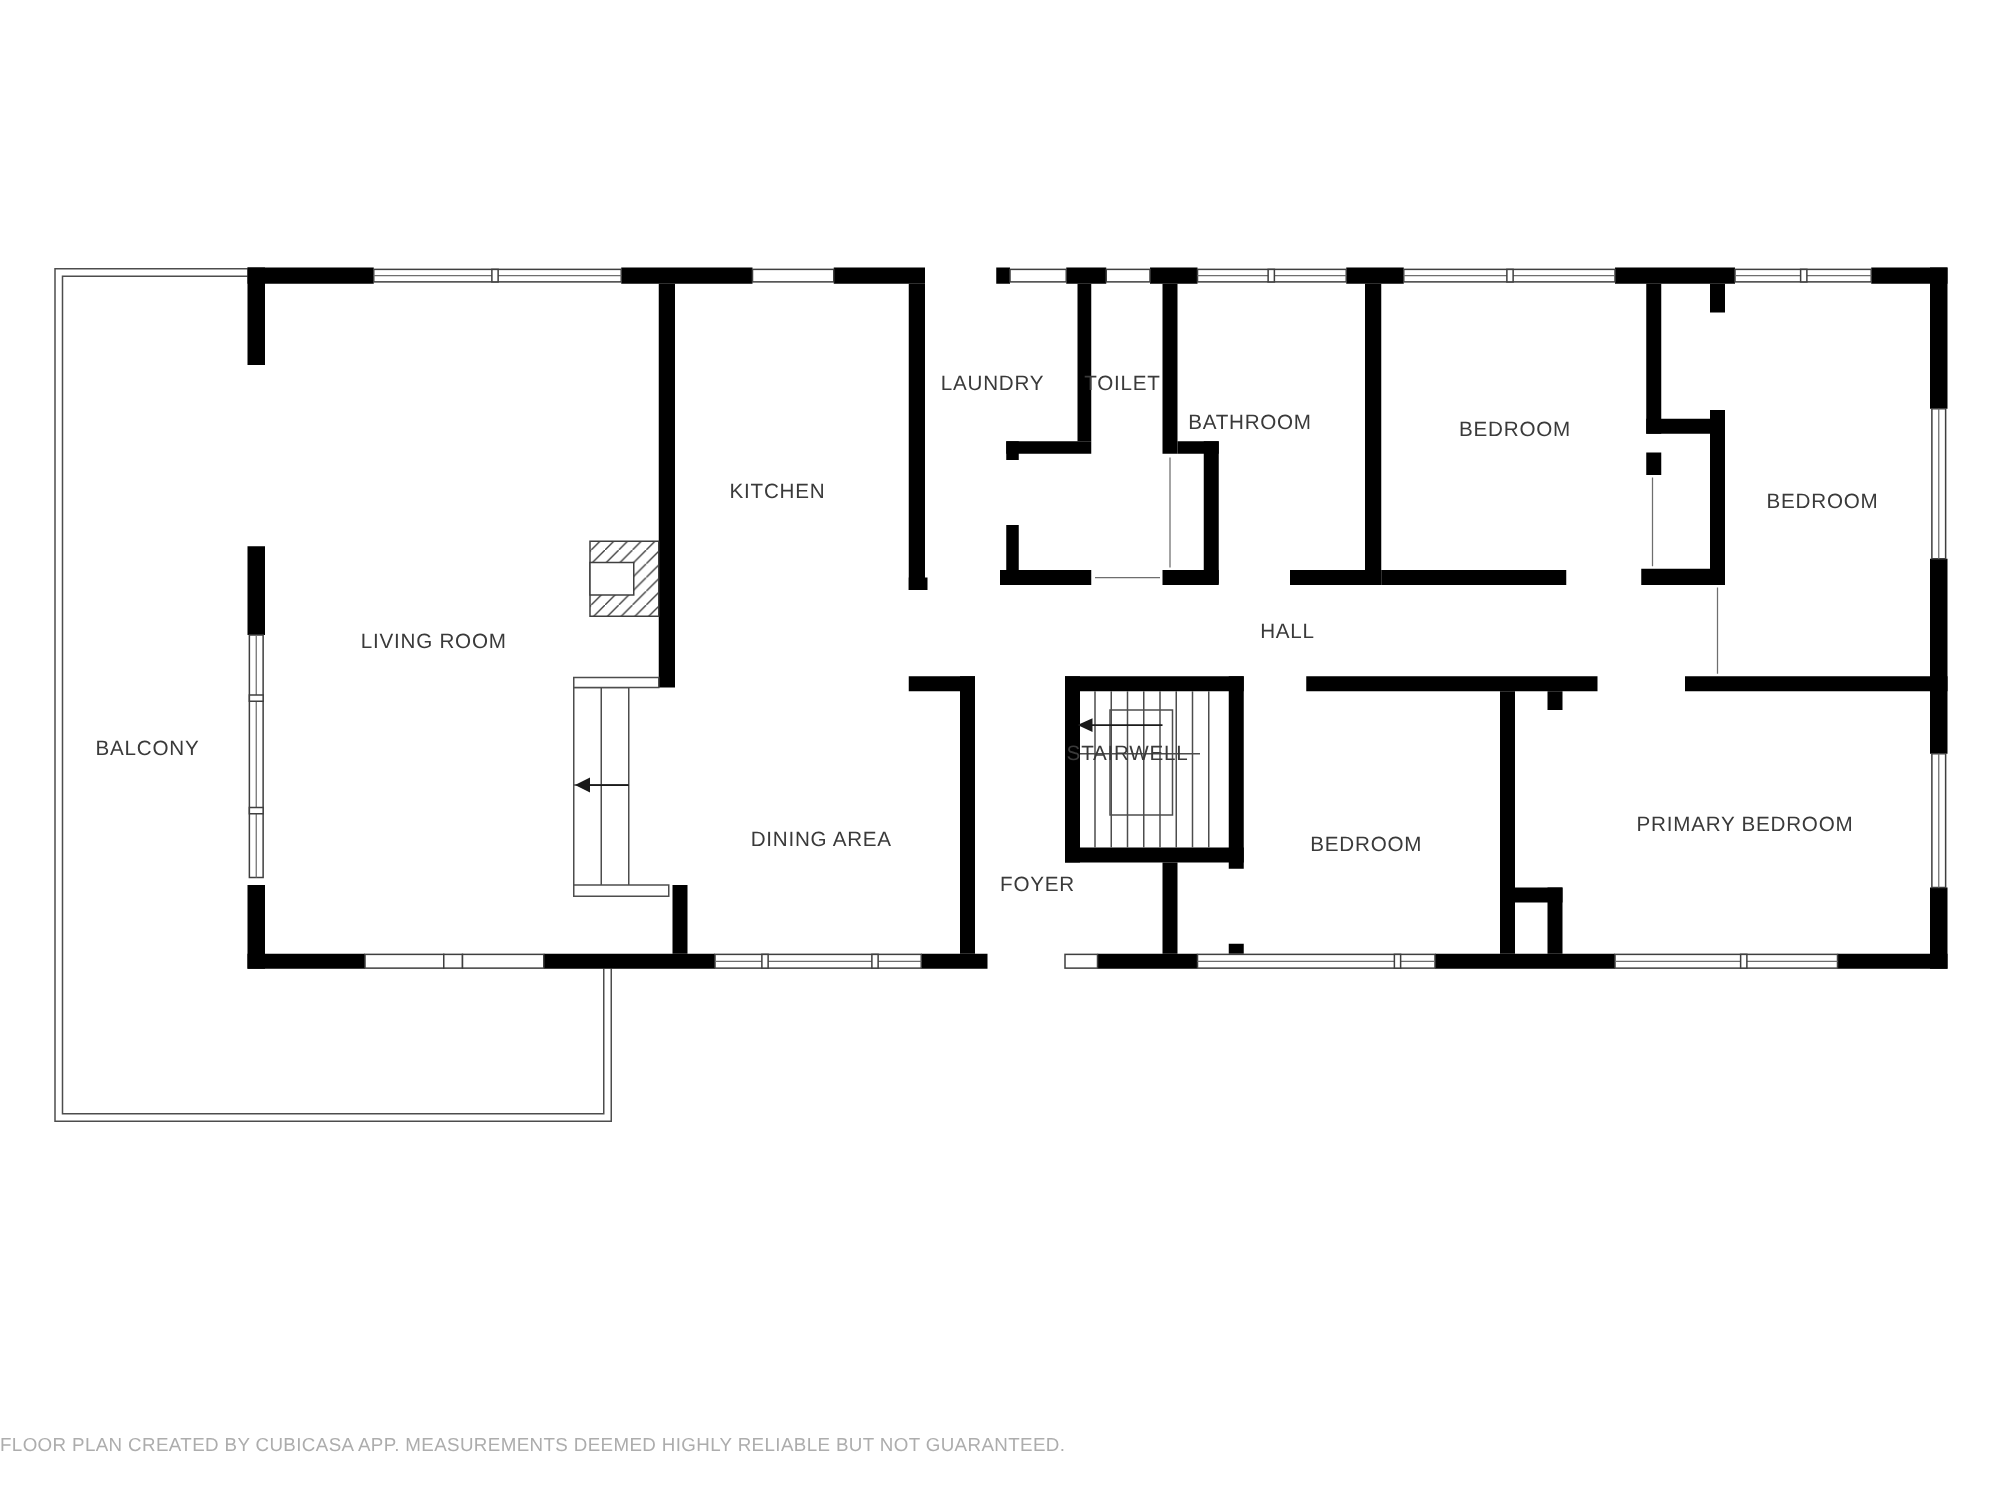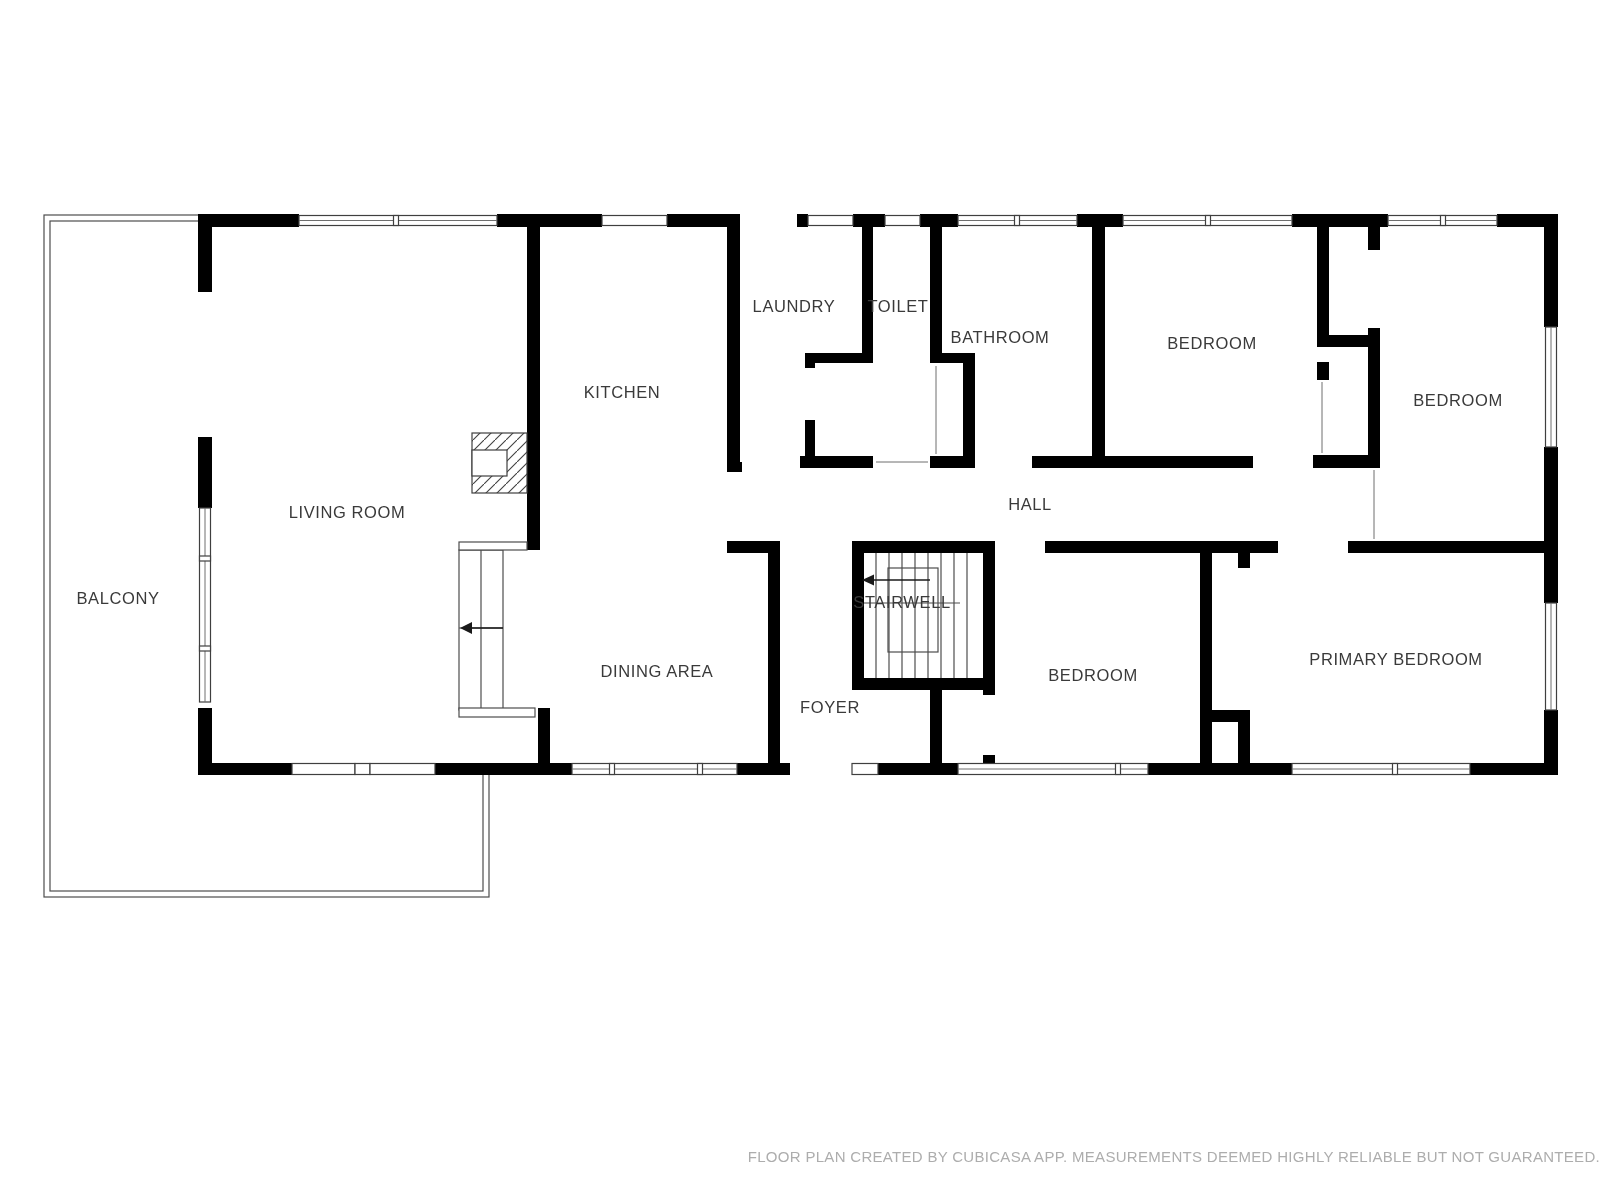--- a/index.html
+++ b/index.html
@@ -1,21 +1,21 @@
 <!DOCTYPE html>
 <html><head>
 <meta charset="utf-8">
 <style>
   html,body{margin:0;padding:0;background:#ffffff;}
   .stage{position:relative;width:1600px;height:1200px;background:#ffffff;overflow:hidden;
          font-family:"Liberation Sans", sans-serif;}
   svg{position:absolute;left:0;top:0;}
   .room-label{font-family:"Liberation Sans", sans-serif;font-size:16.5px;fill:#3a3a3a;
               letter-spacing:0.6px;text-anchor:middle;}
-  .footer{position:absolute;left:0;top:1148px;width:1600px;text-align:right;
+  .footer{position:absolute;left:0;top:1148px;width:1600px;text-align:left;
           font-size:15px;color:#adadad;letter-spacing:0.3px;}
   .wall{fill:#000000;stroke:none;}
   .win{fill:#ffffff;stroke:#3f3f3f;stroke-width:1.2;}
   .thin{stroke:#4d4d4d;stroke-width:1.2;fill:none;}
   .thin2{stroke:#6e6e6e;stroke-width:1;fill:none;}
   .plate{fill:#ffffff;stroke:#4d4d4d;stroke-width:1.2;}
 </style>
 </head>
 <body>
 

